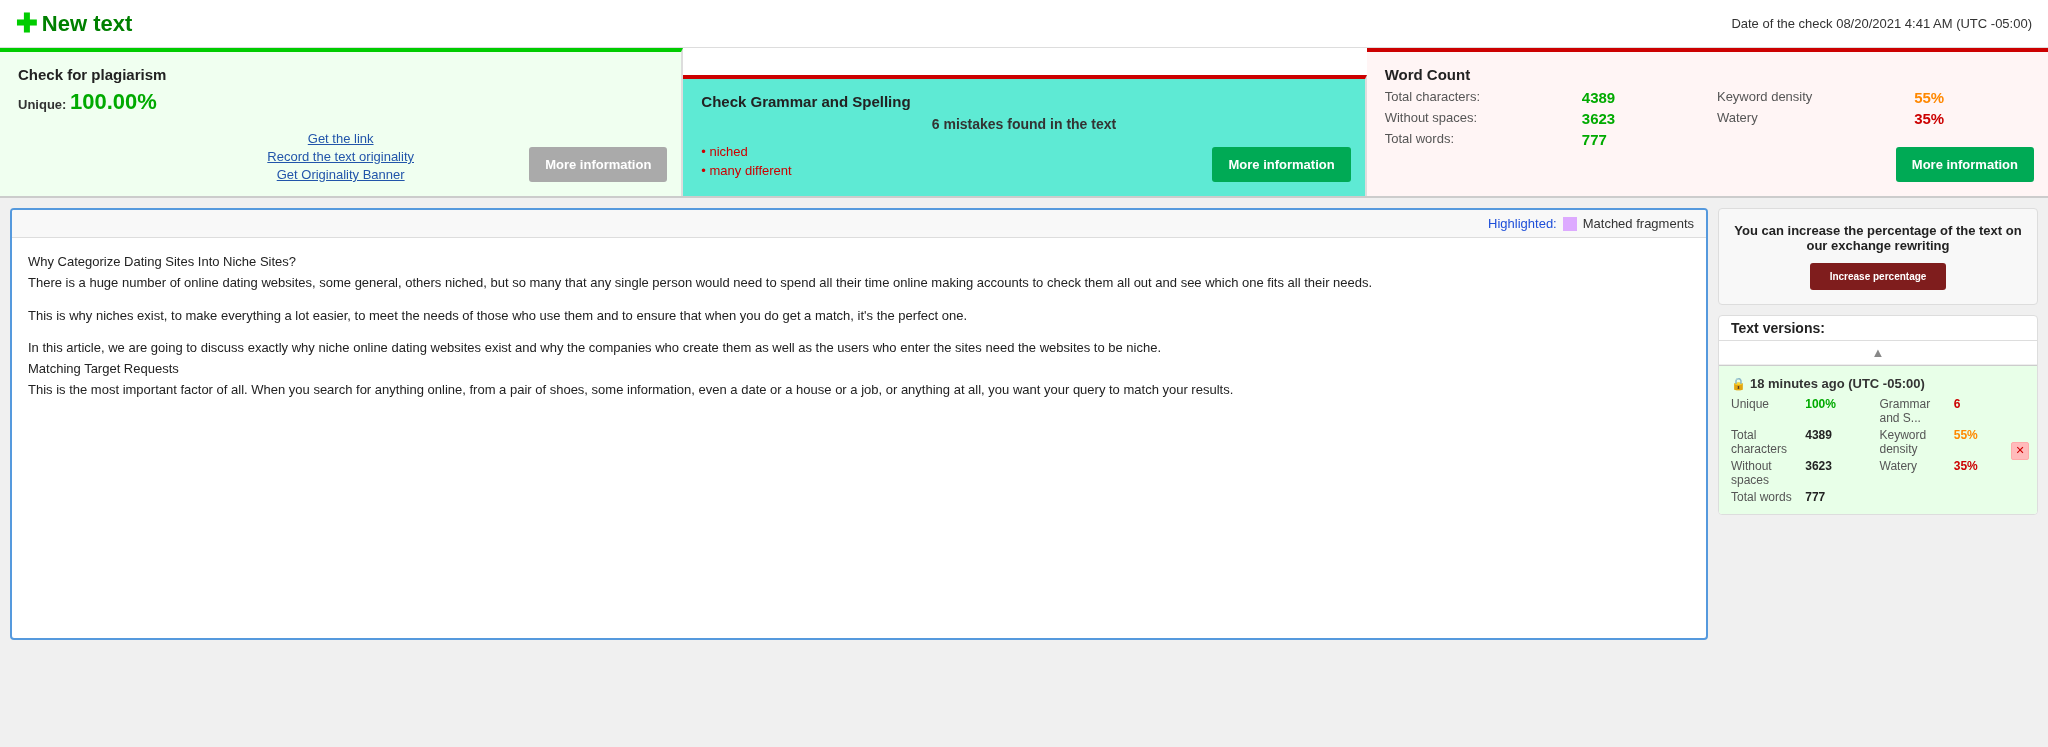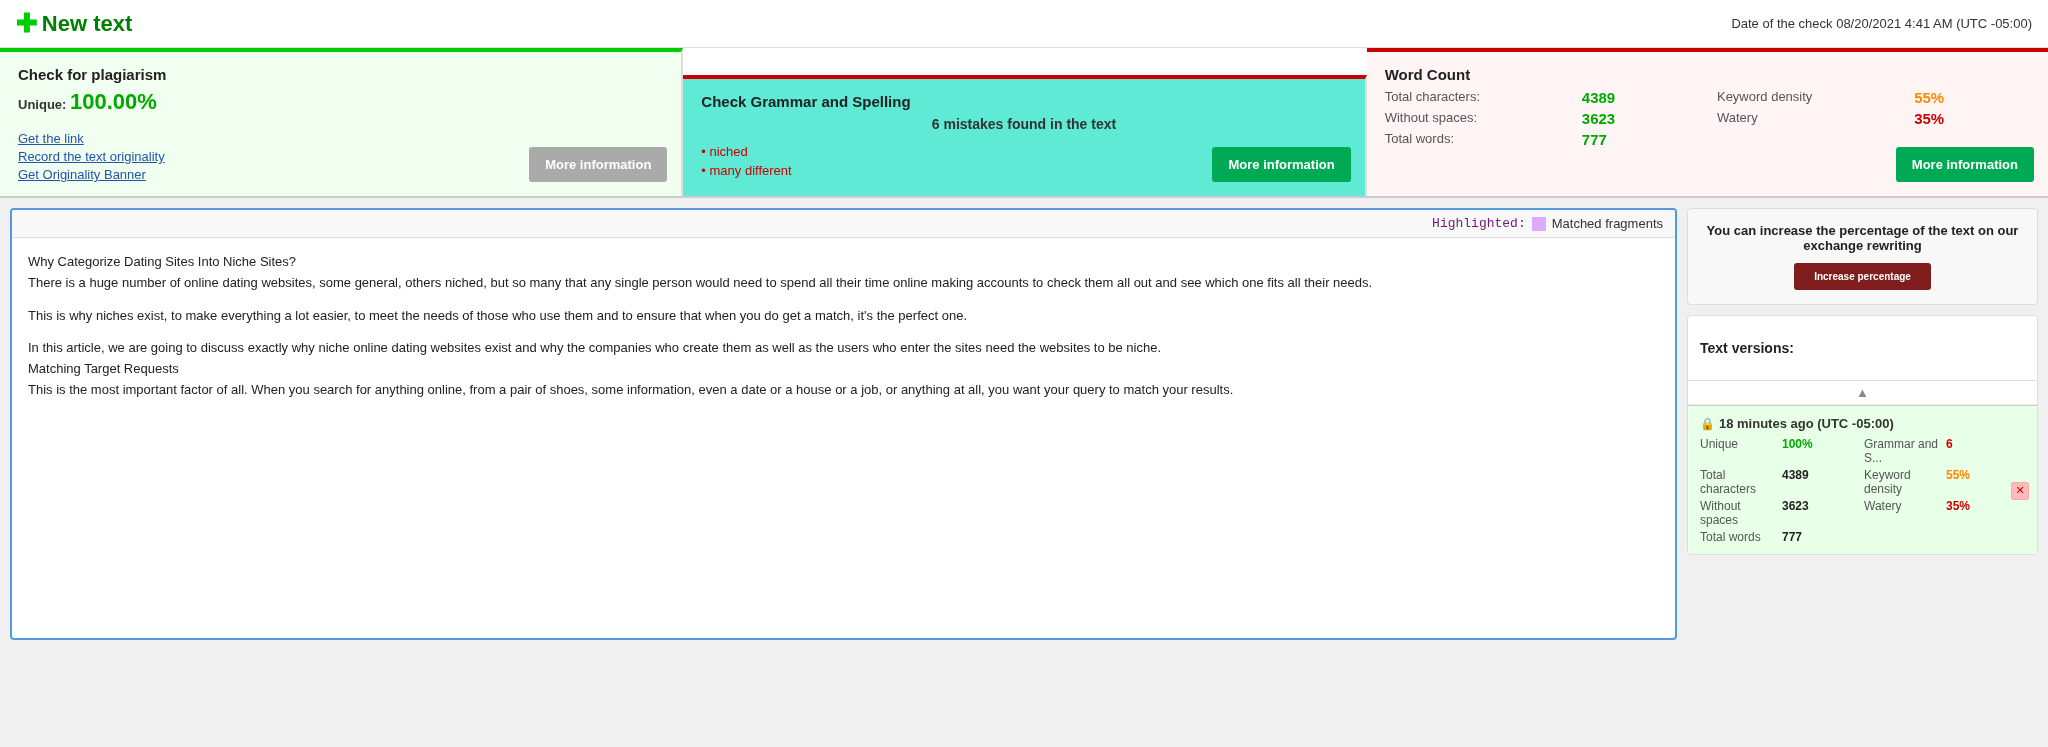--- a/index.html
+++ b/index.html
@@ -51,21 +51,21 @@
     }
     .card-wordcount {
       background: #fff5f5;
       border-top: 4px solid #cc0000;
     }
 
     .card h3 { font-size: 15px; font-weight: bold; margin-bottom: 6px; color: #222; }
     .card .unique-label { font-weight: bold; font-size: 13px; }
     .card .unique-value { color: #00aa00; font-size: 22px; font-weight: bold; }
 
-    .card-links { margin-top: 16px; display: flex; flex-direction: column; gap: 3px; }
+    .card-links { margin-top: 16px; display: flex; flex-direction: column; gap: 3px; text-align: center; }
     .card-links a { color: #2255aa; text-decoration: underline; font-size: 13px; cursor: pointer; }
 
     .grammar-subtitle { font-weight: bold; font-size: 14px; text-align: center; margin-bottom: 10px; }
     .grammar-mistakes { list-style: none; padding: 0; }
     .grammar-mistakes li { color: #cc0000; padding: 2px 0; }
     .grammar-mistakes li::before { content: "• "; color: #cc0000; }
 
     .more-info-btn {
       position: absolute;
       bottom: 14px;
@@ -112,41 +112,41 @@
       background: #f8f8f8;
       padding: 6px 12px;
       text-align: right;
       font-size: 13px;
       border-bottom: 1px solid #ddd;
       display: flex;
       justify-content: flex-end;
       align-items: center;
       gap: 6px;
     }
-    .highlighted-label { color: #701a75; font-family: Liberation Mono, monospace; }
+    .highlighted-label { color: #1d4ed8; }
     .highlight-box {
       width: 14px; height: 14px;
       background: #ddaaff;
       display: inline-block;
       vertical-align: middle;
     }
     .matched-label { color: #333; }
 
     .text-content {
       padding: 14px 16px;
       font-size: 13px;
       line-height: 1.6;
       color: #222;
       height: 400px;
       overflow-y: auto;
     }
     .text-content p { margin-bottom: 12px; }
 
     .right-panel {
-      width: 351px;
+      width: 320px;
       display: flex;
       flex-direction: column;
       gap: 10px;
     }
 
     .increase-box {
       background: #f8f8f8;
       border: 1px solid #ddd;
       padding: 14px;
       text-align: center;
@@ -164,21 +164,21 @@
       cursor: pointer;
     }
 
     .versions-box {
       background: #fff;
       border: 1px solid #ddd;
       border-radius: 4px;
       overflow: hidden;
     }
     .versions-title {
-      padding: 24px 12px;
+      padding: 4px 12px;
       font-weight: bold;
       font-size: 14px;
       color: #222;
       border-bottom: 1px solid #ddd;
     }
     .versions-scroll-up {
       text-align: center;
       padding: 4px;
       border-bottom: 1px solid #eee;
       color: #888;

